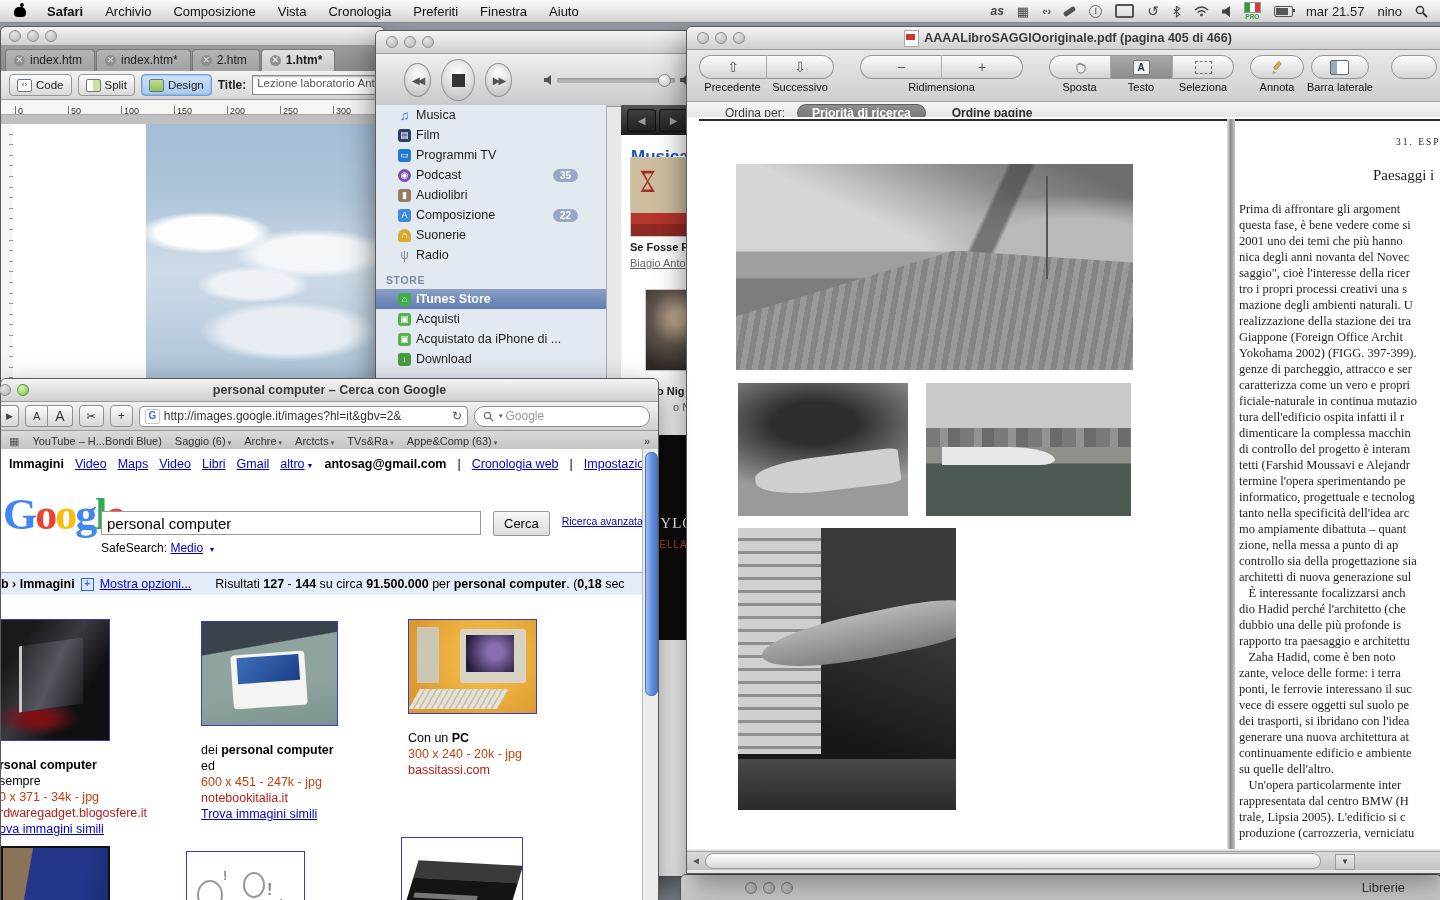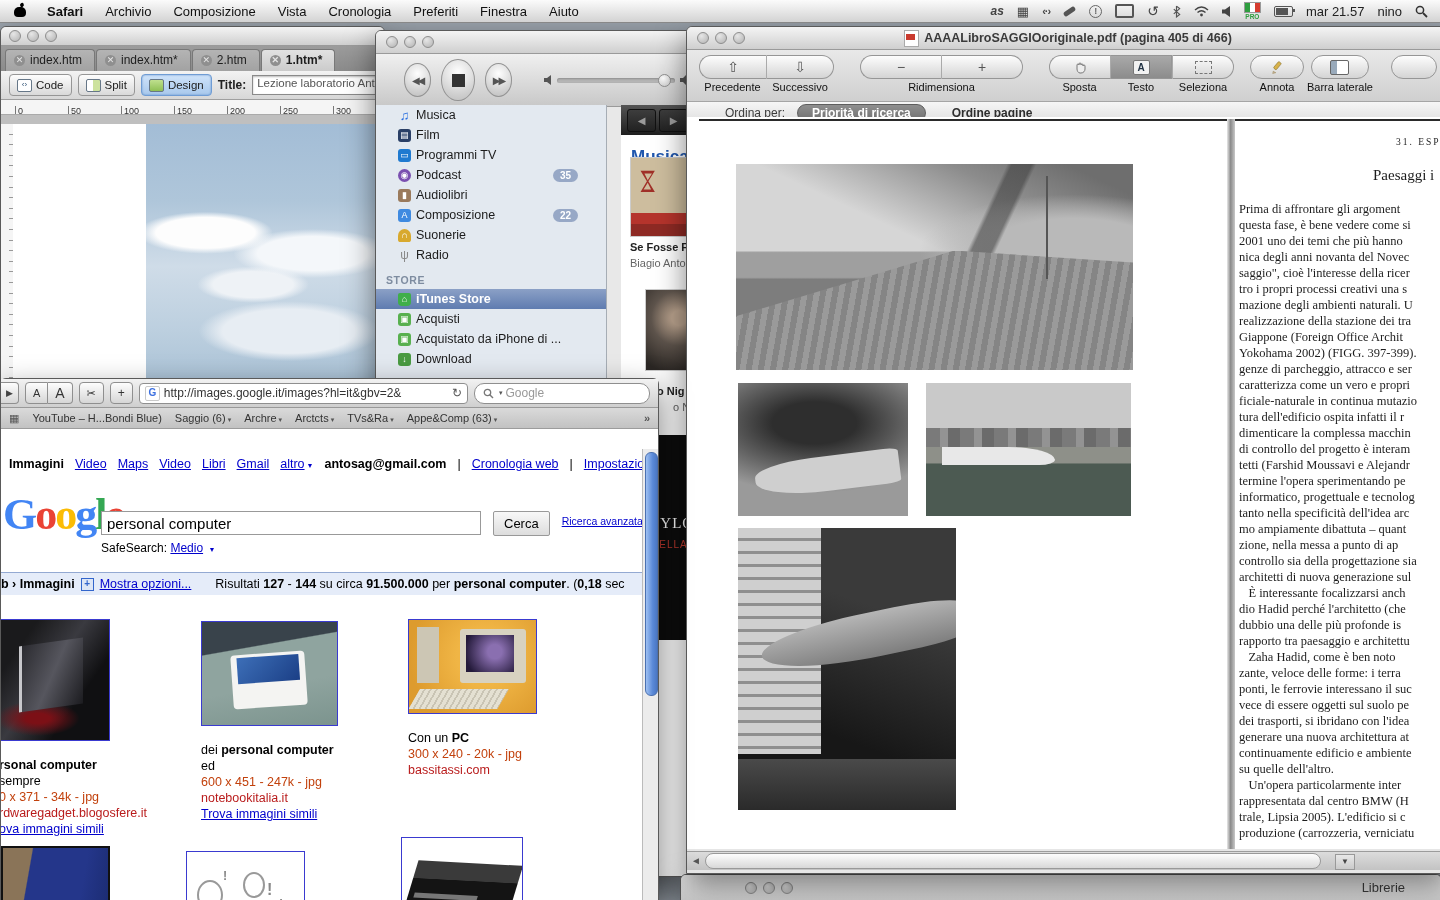--- a/index.html
+++ b/index.html
@@ -99,21 +99,21 @@
   #itcontent{position:absolute;left:245px;top:74px;right:0;bottom:0;background:#fff;overflow:hidden;}
   #itnav{height:30px;background:linear-gradient(#555,#1e1e1e);display:flex;align-items:center;gap:3px;padding-left:6px;}
   .navb{width:27px;height:21px;background:linear-gradient(#3d3d3d,#222);border:1px solid #111;border-radius:3px;
         color:#9a9a9a;font-size:10px;display:flex;align-items:center;justify-content:center;}
   #ithead{color:#1f56ad;font-weight:bold;font-size:17px;margin:12px 0 8px 10px;}
   .cov{border:1px solid #ccc;}
   #cov1{position:absolute;left:9px;top:52px;width:60px;height:78px;
         background:linear-gradient(180deg,#cdbd9e 0 70%,#b5342c 70% 85%,#8e2a24 85%);}
   #cov1:before{content:"ೱ";color:#a03028;font-size:34px;position:absolute;left:8px;top:2px;font-family:"DejaVu Sans",sans-serif;}
   #alb1t{position:absolute;left:9px;top:136px;font-size:11px;font-weight:bold;color:#222;white-space:nowrap;}
-  #alb1a{position:absolute;left:9px;top:152px;font-size:11px;color:#666;white-space:nowrap;}
+  #alb1a{position:absolute;left:9px;top:152px;font-size:11px;color:#666;white-space:nowrap;text-decoration:underline;}
   #cov2{position:absolute;left:24px;top:184px;width:60px;height:80px;
         background:radial-gradient(circle at 55% 35%,#b8a18c 12%,#5e544c 45%,#2b2724 90%);}
   #frag1{position:absolute;left:36px;top:280px;font-size:11px;font-weight:bold;color:#222;white-space:nowrap;}
   #frag2{position:absolute;left:52px;top:296px;font-size:11px;color:#666;white-space:nowrap;}
   #cov3{position:absolute;left:24px;top:330px;width:62px;height:205px;background:#0d0d0d;color:#fff;}
   #cov3 .l1{font-family:"Liberation Serif",serif;font-size:15px;letter-spacing:1px;position:absolute;left:6px;top:80px;}
   #cov3 .l2{font-size:10px;color:#c43b30;position:absolute;left:6px;top:104px;letter-spacing:1px;}
   
   #librerie{left:680px;top:874px;width:760px;height:26px;}
   #librerie .tbar{height:25px;}
@@ -568,20 +568,25 @@
         </div>
     </div>
     <div id="pdfscroll">
       <span class="arr">◄</span>
       <span id="pdfthumb"></span>
       <span id="pdfdd">▼</span>
     </div>
   </div>
 
   <div class="win" id="google">
+    <div class="tbar" style="gap:6px;padding-left:4px;">
+      <span class="tl" style="margin-left:-6px;"></span>
+      <span class="tl green"></span>
+      <span class="wtitle">personal computer – Cerca con Google</span>
+    </div>
     <div id="gtb">
       <span class="gbtn" id="fwd">▶</span>
       <span style="display:flex;">
         <span class="gbtn" style="border-radius:4px 0 0 4px;font-size:11px;">A</span>
         <span class="gbtn" style="border-radius:0 4px 4px 0;border-left:none;font-size:14px;">A</span>
       </span>
       <span class="gbtn">
           <span style="font-size:11px;">✂</span>
         </span>
       <span class="gbtn">+</span>

